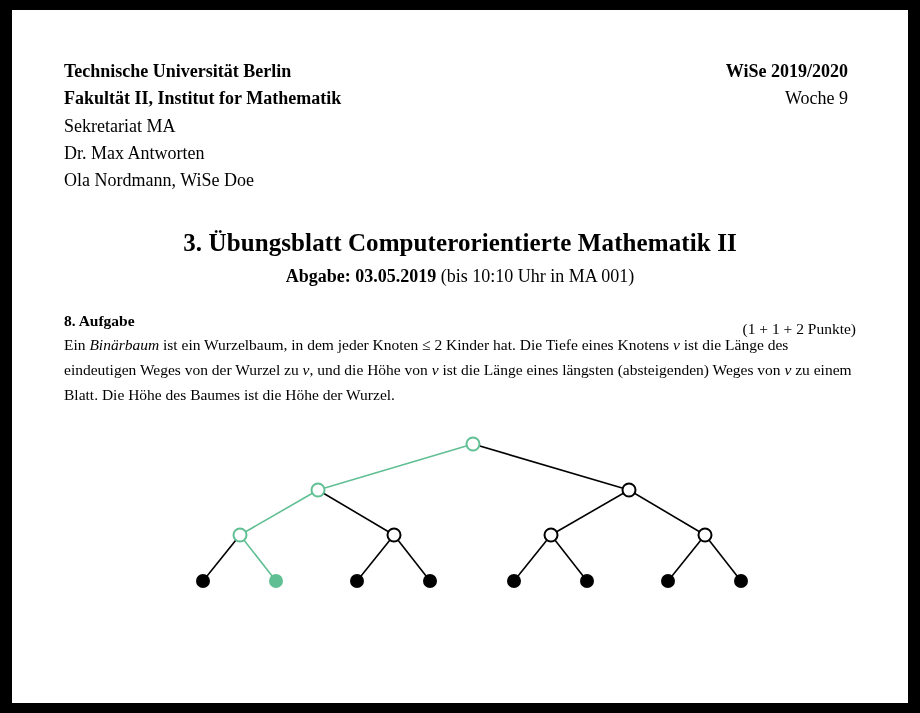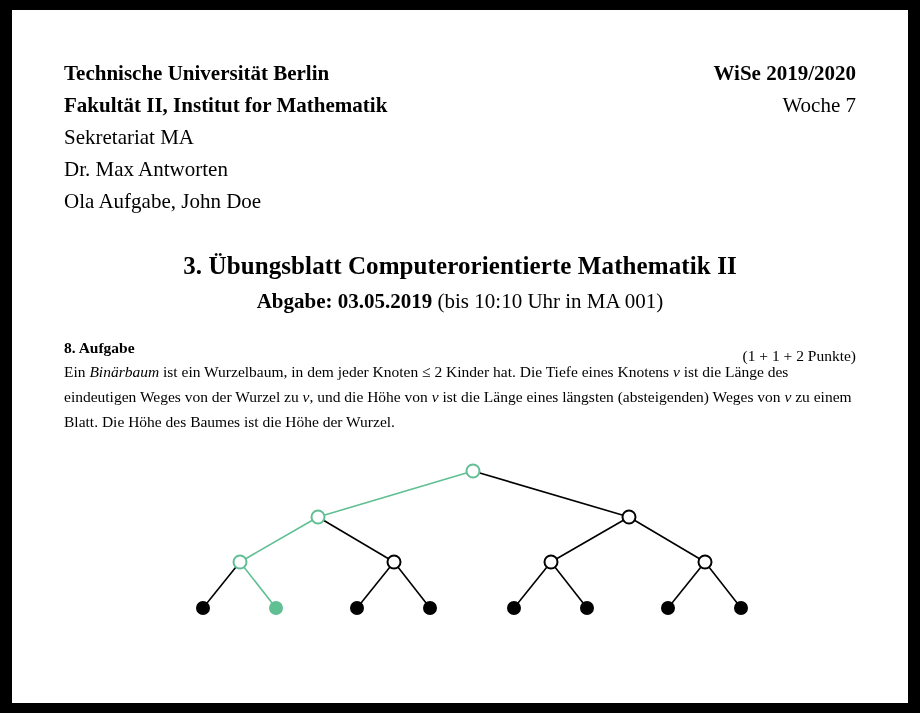--- a/index.html
+++ b/index.html
@@ -25,48 +25,48 @@
   .content {
     position: absolute;
     left: 52px;
     top: 48px;
     width: 792px;
   }
   
   .header {
     position: relative;
     width: 100%;
-    font-size: 21px;
+    font-size: 18px;
     line-height: 1.52;
     color: #000;
   }
   .header-left {
     width: 60%;
   }
   .header-right {
     position: absolute;
-    right: 0;
+    right: 8px;
     top: 0;
     text-align: right;
   }
   .bold {
     font-weight: bold;
   }
   
   .title-block {
     margin-top: 34px;
     text-align: center;
   }
   .doc-title {
     font-size: 25px;
     font-weight: bold;
     letter-spacing: 0.1px;
   }
   .due-line {
-    font-size: 21px;
+    font-size: 18px;
     margin-top: 9px;
   }
   .due-line .bold {
     font-weight: bold;
   }
   .notice {
     font-size: 15.5px;
     font-weight: bold;
     margin-top: 7px;
   }
@@ -110,25 +110,25 @@
 
 <div class="page">
   <div class="content">
 
     <div class="header">
       <div class="header-left">
         <div class="bold">Technische Universität Berlin</div>
         <div class="bold">Fakultät II, Institut for Mathematik</div>
         <div>Sekretariat MA</div>
         <div>Dr. Max Antworten</div>
-        <div>Ola Aufgabe, John Doe</div>
+        <div>Ola Nordmann, WiSe Doe</div>
       </div>
       <div class="header-right">
         <div class="bold">WiSe 2019/2020</div>
-        <div>Woche 7</div>
+        <div>Woche 9</div>
       </div>
     </div>
 
     <div class="title-block">
       <div class="doc-title">3. Übungsblatt Computerorientierte Mathematik II</div>
       <div class="due-line">
         <span class="bold">Abgabe: 03.05.2019</span><span> (bis 10:10 Uhr in MA 001)</span>
       </div>
     </div>
 

